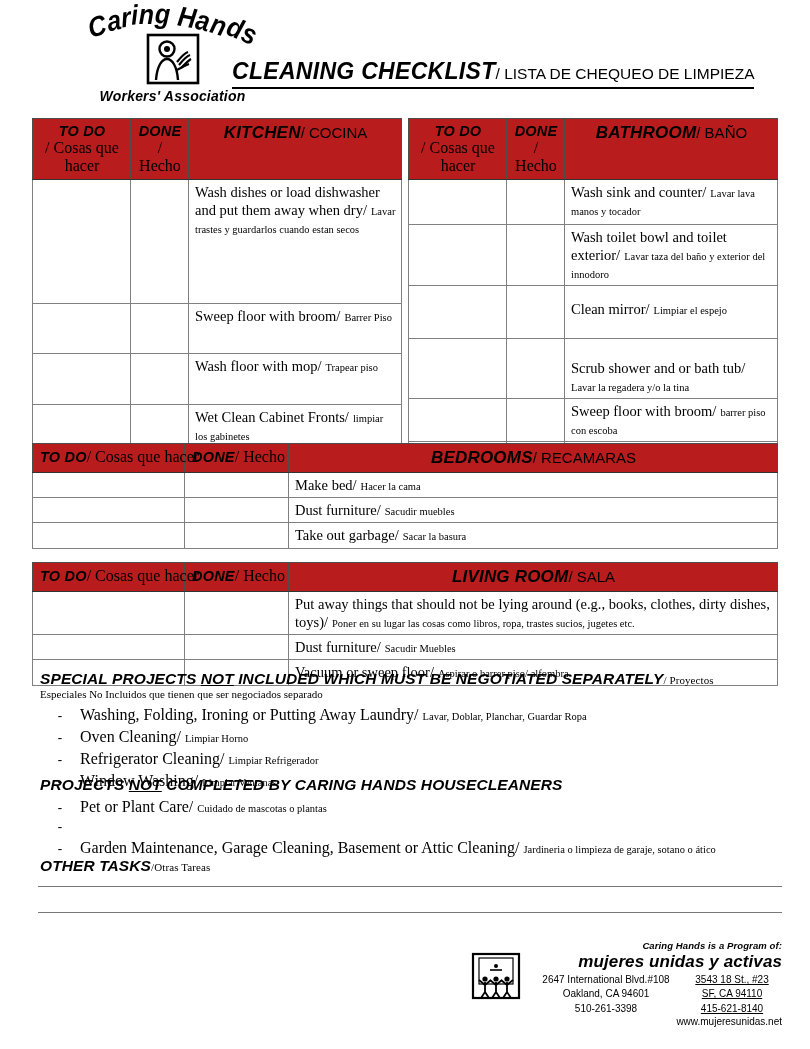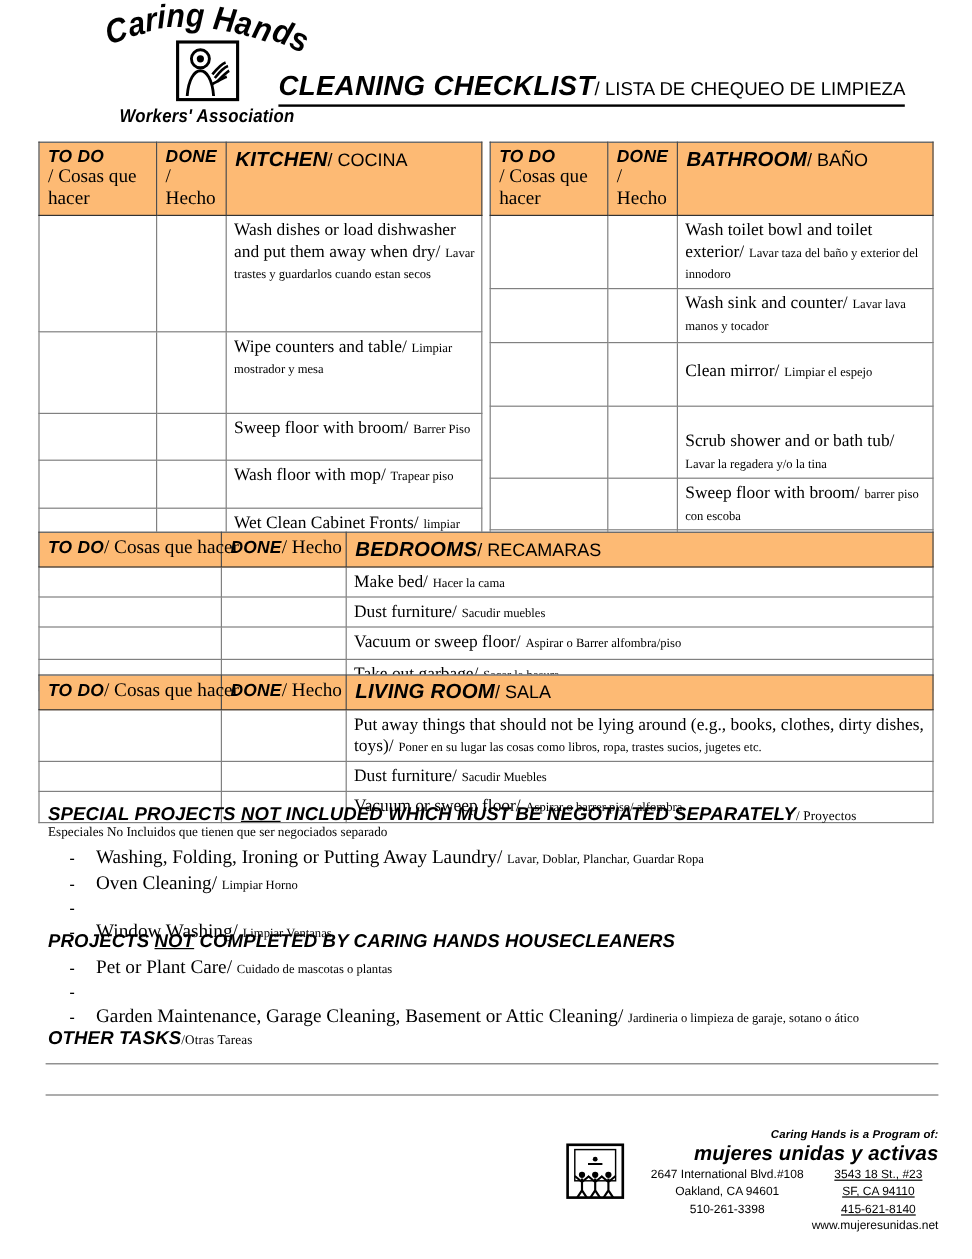--- a/index.html
+++ b/index.html
@@ -106,24 +106,25 @@
   table.chk.half { width: 370px; }
   table.chk.full { width: 746px; }
 
   table.chk td, table.chk th {
     border: 1px solid #808080;
     vertical-align: top;
     padding: 3px 5px 3px 6px;
     background: #fff;
   }
   table.chk thead th {
-    background: #fdba74;
+    background: #b91c1c;
     border: 1px solid #4d4d4d;
     border-bottom: 1.6px solid #333;
     padding: 4px 6px 4px 7px;
+    text-align: center;
   }
   table.chk { border: 1px solid #666; }
 
   .hd-en {
     font-family: "Liberation Sans", sans-serif;
     font-weight: bold;
     font-style: italic;
     font-size: 14.5px;
     letter-spacing: 0.2px;
   }
@@ -332,25 +333,20 @@
             <span class="hd-room-en">KITCHEN</span><span class="hd-room-es">/ COCINA</span>
           </th>
         </tr>
       </thead>
       <tbody>
         <tr style="height:58px">
           <td class="cell-todo"></td>
           <td class="cell-done"></td>
           <td><span class="task-en">Wash dishes or load dishwasher and put them away when dry/</span> <span class="task-es">Lavar trastes y guardarlos cuando estan secos</span></td>
         </tr>
-        <tr style="height:40px">
-          <td class="cell-todo"></td>
-          <td class="cell-done"></td>
-          <td><span class="task-en">Wipe counters and table/</span> <span class="task-es">Limpiar mostrador y mesa</span></td>
-        </tr>
         <tr style="height:23px">
           <td class="cell-todo"></td>
           <td class="cell-done"></td>
           <td><span class="task-en">Sweep floor with broom/</span> <span class="task-es">Barrer Piso</span></td>
         </tr>
         <tr style="height:22px">
           <td class="cell-todo"></td>
           <td class="cell-done"></td>
           <td><span class="task-en">Wash floor with mop/</span> <span class="task-es">Trapear piso</span></td>
         </tr>
@@ -380,26 +376,26 @@
           </th>
           <th class="col-room">
             <span class="hd-room-en">BATHROOM</span><span class="hd-room-es">/ BAÑO</span>
           </th>
         </tr>
       </thead>
       <tbody>
         <tr style="height:45px">
           <td class="cell-todo"></td>
           <td class="cell-done"></td>
+          <td><span class="task-en">Wash sink and counter/</span> <span class="task-es">Lavar lava manos y tocador</span></td>
+        </tr>
+        <tr style="height:45px">
+          <td class="cell-todo"></td>
+          <td class="cell-done"></td>
           <td><span class="task-en">Wash toilet bowl and toilet exterior/</span> <span class="task-es">Lavar taza del baño y exterior del innodoro</span></td>
-        </tr>
-        <tr style="height:45px">
-          <td class="cell-todo"></td>
-          <td class="cell-done"></td>
-          <td><span class="task-en">Wash sink and counter/</span> <span class="task-es">Lavar lava manos y tocador</span></td>
         </tr>
         <tr style="height:53px">
           <td class="cell-todo"></td>
           <td class="cell-done"></td>
           <td style="padding-top:14px"><span class="task-en">Clean mirror/</span> <span class="task-es">Limpiar el espejo</span></td>
         </tr>
         <tr style="height:52px">
           <td class="cell-todo"></td>
           <td class="cell-done"></td>
           <td style="padding-top:20px"><span class="task-en">Scrub shower and or bath tub/</span> <span class="task-es">Lavar la regadera y/o la tina</span></td>
@@ -447,25 +443,20 @@
         <tr style="height:25px">
           <td class="cell-todo"></td>
           <td class="cell-done"></td>
           <td><span class="task-en">Make bed/</span> <span class="task-es">Hacer la cama</span></td>
         </tr>
         <tr style="height:25px">
           <td class="cell-todo"></td>
           <td class="cell-done"></td>
           <td><span class="task-en">Dust furniture/</span> <span class="task-es">Sacudir muebles</span></td>
         </tr>
-        <tr style="height:27px">
-          <td class="cell-todo"></td>
-          <td class="cell-done"></td>
-          <td><span class="task-en">Vacuum or sweep floor/</span> <span class="task-es">Aspirar o Barrer alfombra/piso</span></td>
-        </tr>
         <tr style="height:26px">
           <td class="cell-todo"></td>
           <td class="cell-done"></td>
           <td><span class="task-en">Take out garbage/</span> <span class="task-es">Sacar la basura</span></td>
         </tr>
       </tbody>
     </table>
   </div>
 
   <div style="position:absolute; left:32px; top:562px; width:746px;">
@@ -517,20 +508,21 @@
       <li>
         <span class="dash">-</span>
         <span><span class="it-en">Washing, Folding, Ironing or Putting Away Laundry/</span> <span class="it-es">Lavar, Doblar, Planchar, Guardar Ropa</span></span>
       </li>
       <li>
         <span class="dash">-</span>
         <span><span class="it-en">Oven Cleaning/</span> <span class="it-es">Limpiar Horno</span></span>
       </li>
       <li>
         <span class="dash">-</span>
+        <span><span class="it-en">Refrigerator Cleaning/</span> <span class="it-es">Limpiar Refrigerador</span></span>
       </li>
       <li>
         <span class="dash">-</span>
         <span><span class="it-en">Window Washing/</span> <span class="it-es">Limpiar Ventanas</span></span>
       </li>
     </ul>
   </div>
 
   <div class="sec" style="top:776px;">
     <div class="sec-head">

